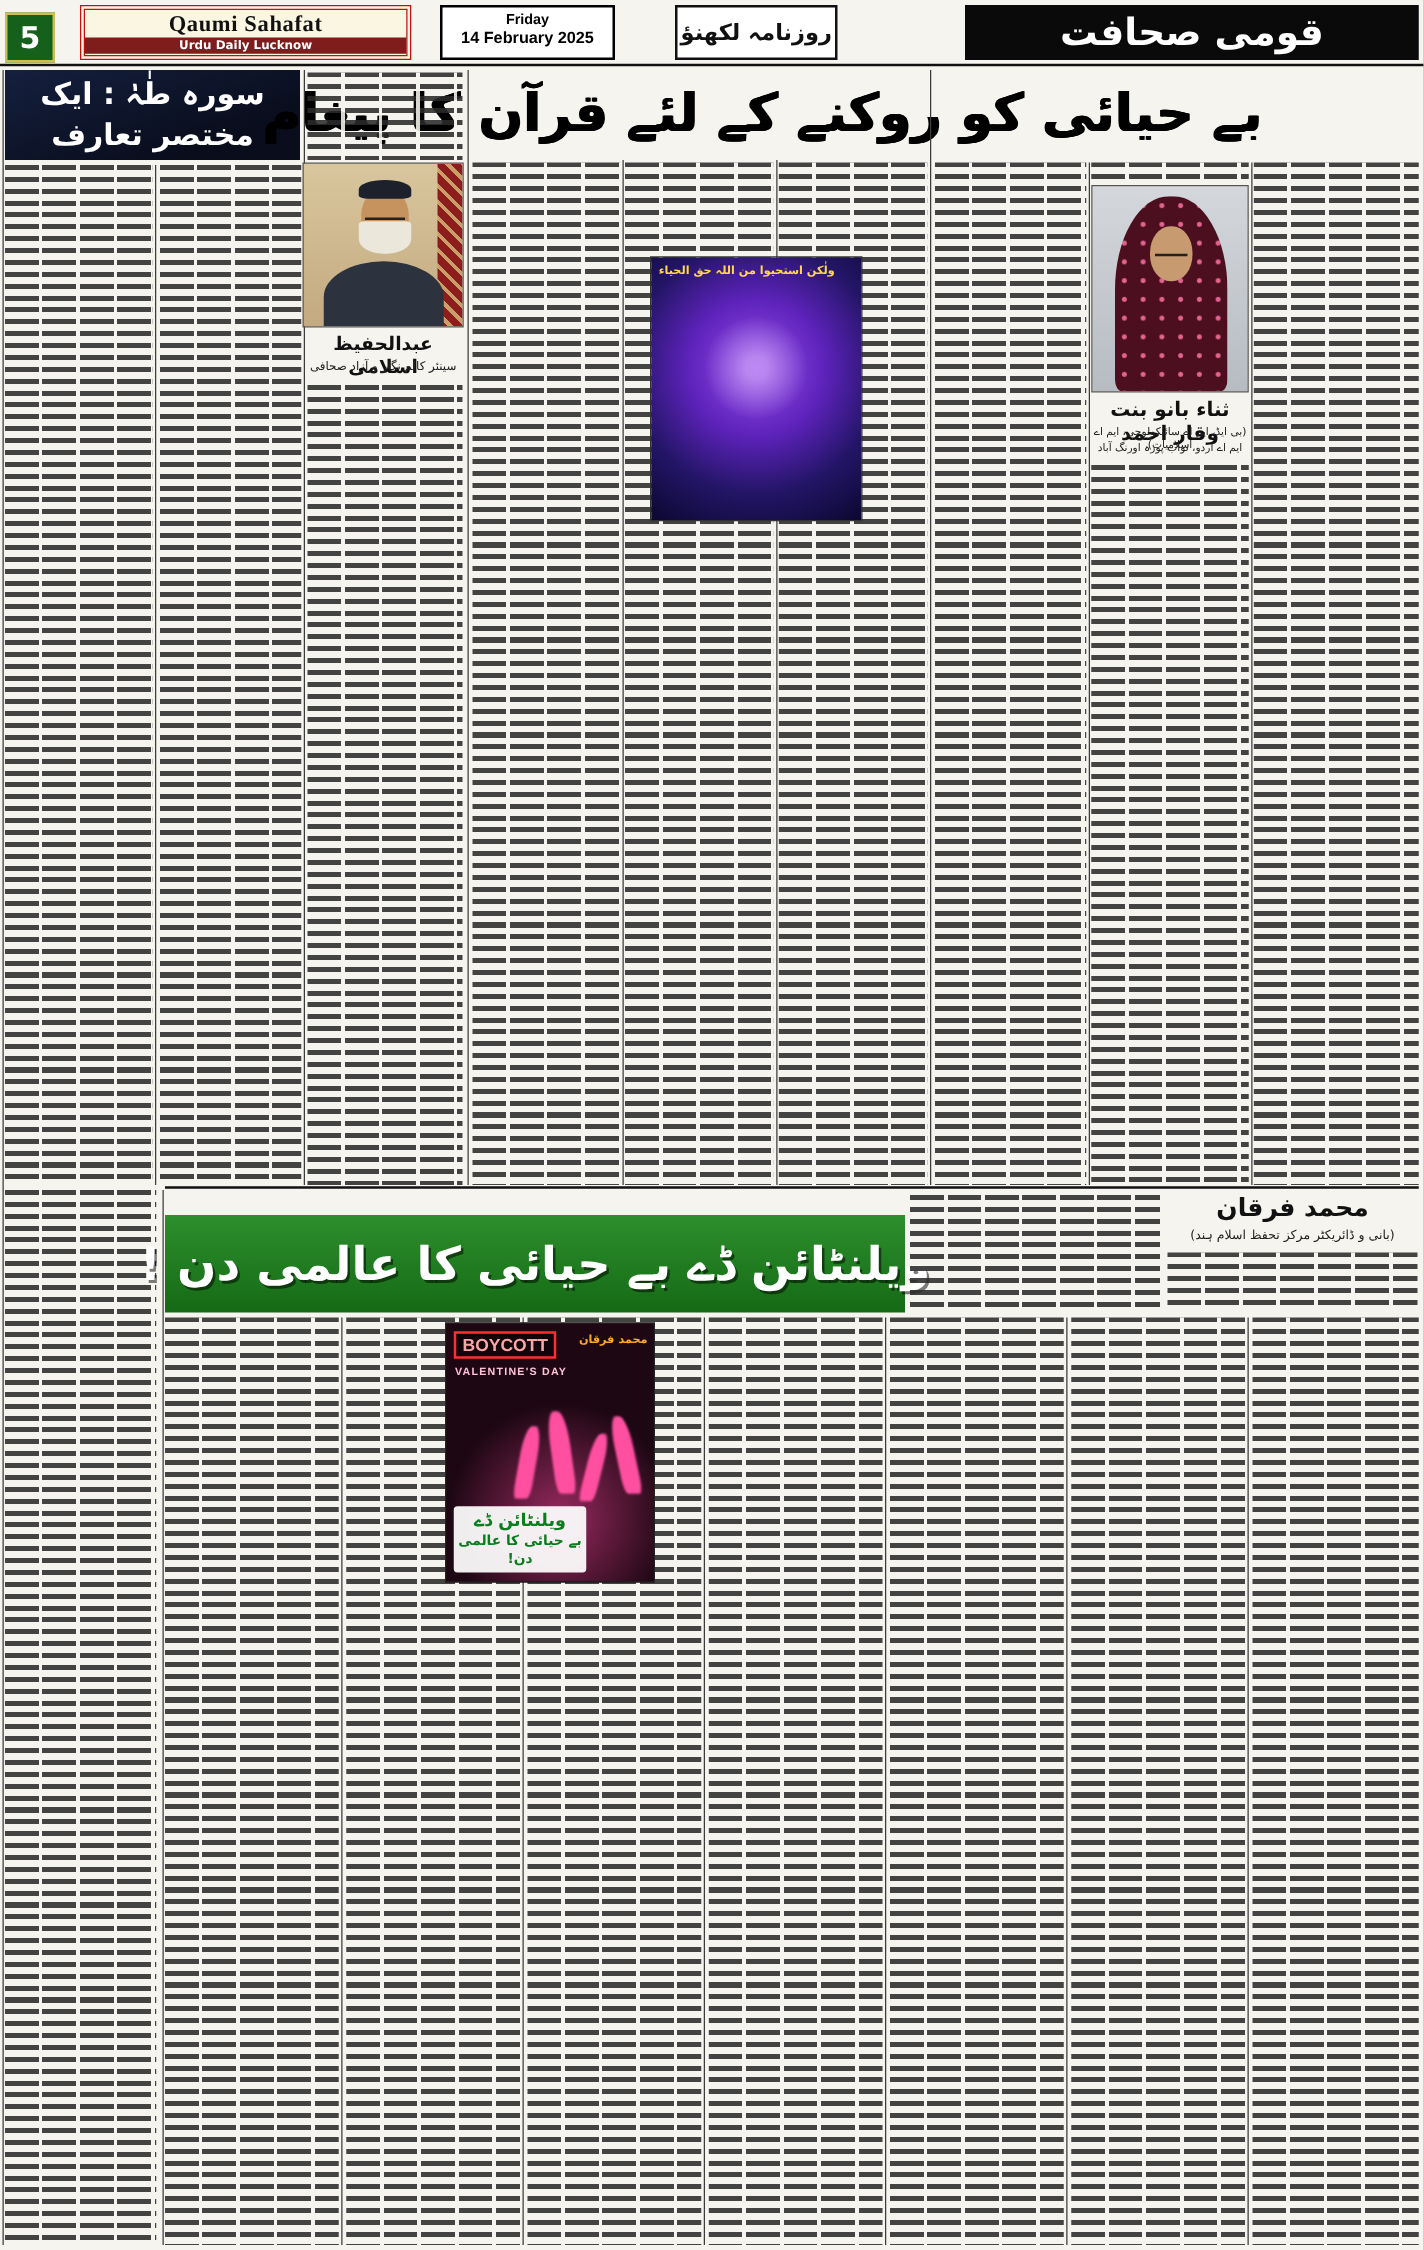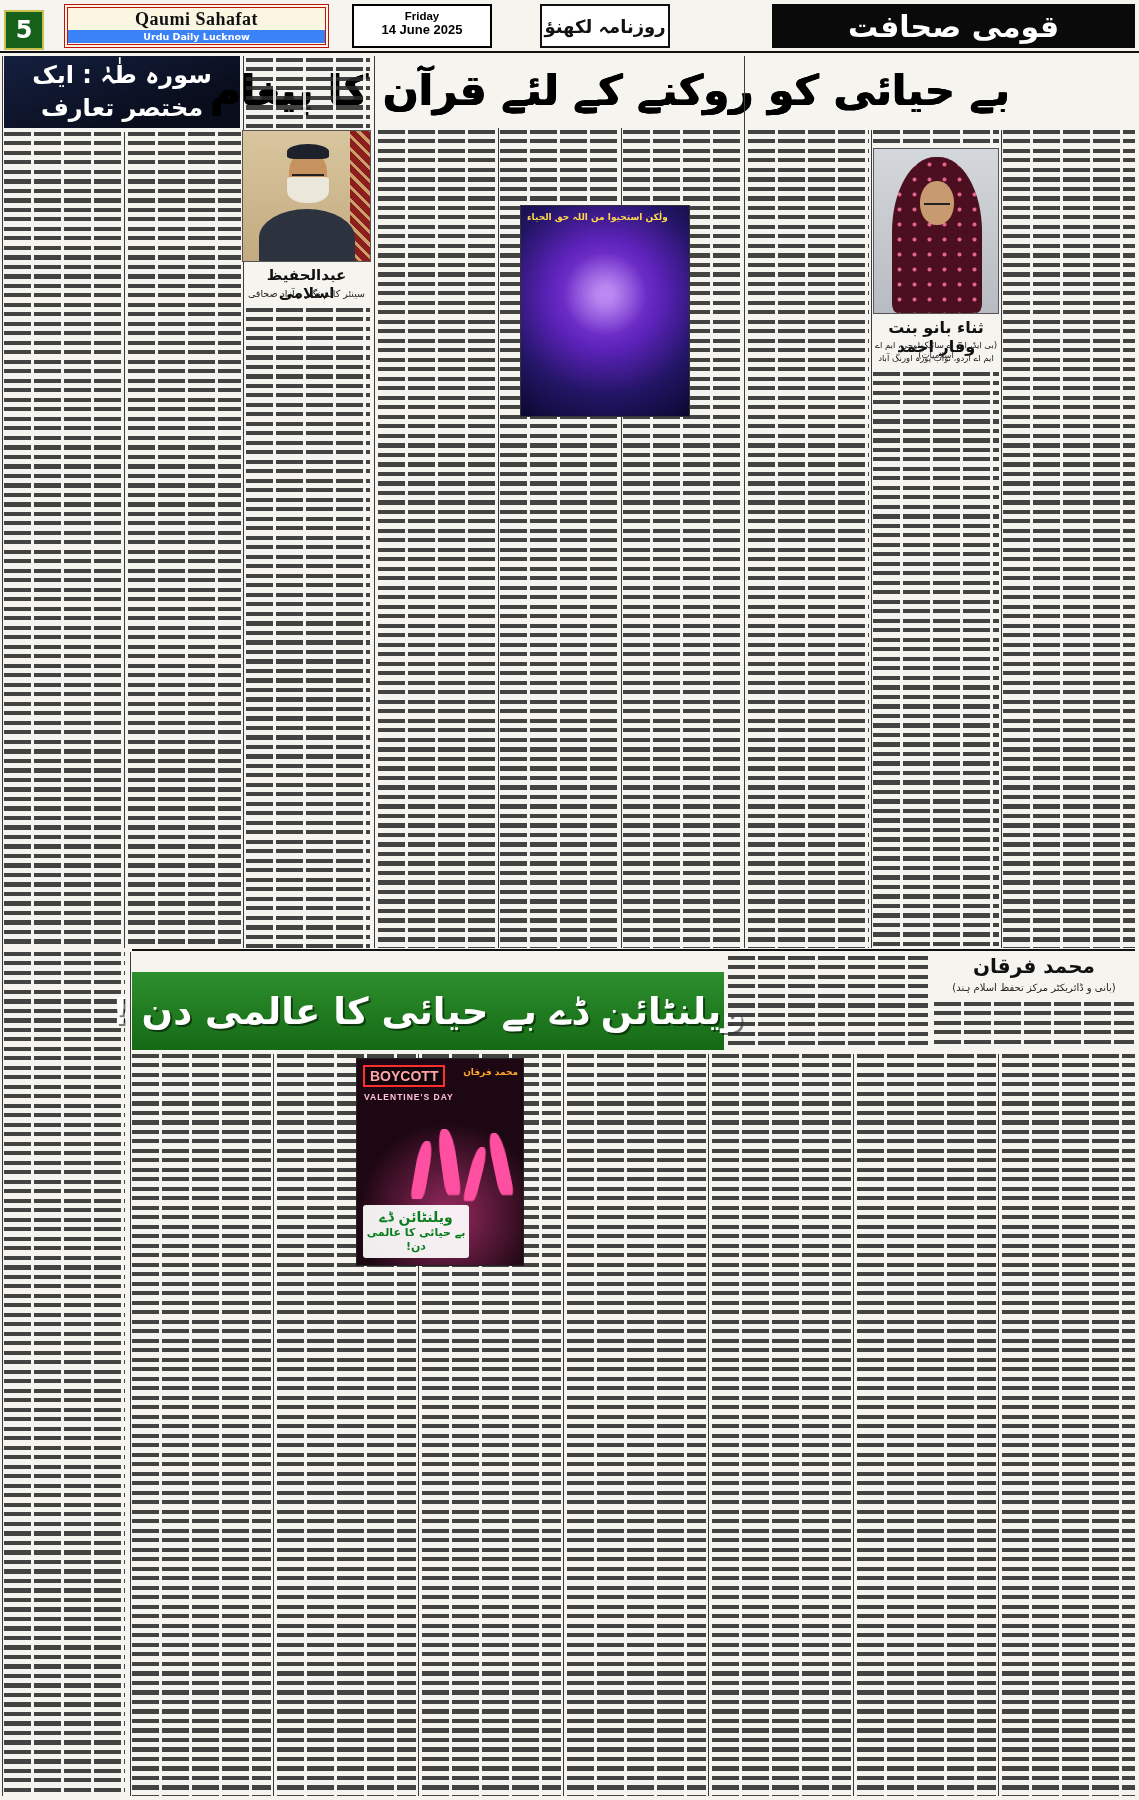--- a/index.html
+++ b/index.html
@@ -16,21 +16,21 @@
   }
   .vr{position:absolute;width:1px;background:#3c3c3c;}
   .hr{position:absolute;background:#111;}
 
   
   .pgnum{background:#15611c;border:2px solid #cdbf4e;color:#fff;font-size:24px;
          font-weight:bold;display:flex;align-items:center;justify-content:center;}
   .mast{border:4px double #c11212;background:#faf6e1;text-align:center;box-sizing:border-box;}
   .mast-title{font-family:"Liberation Serif",serif;font-weight:bold;font-size:18px;
               line-height:22px;color:#111;letter-spacing:.5px;}
-  .mast-sub{background:#3b82f6;color:#fff;font-size:9.5px;font-weight:bold;line-height:13px;}
+  .mast-sub{background:#7f1d1d;color:#fff;font-size:9.5px;font-weight:bold;line-height:13px;}
   .datebox{border:2px solid #000;background:#fff;text-align:center;box-sizing:border-box;
            font-family:"Liberation Sans",sans-serif;color:#000;}
   .date-day{font-size:11.5px;font-weight:bold;margin-top:4px;}
   .date-date{font-size:13px;font-weight:bold;}
   .nameplate{border:2px solid #111;background:#fff;color:#111;font-size:18px;font-weight:bold;
              display:flex;align-items:center;justify-content:center;box-sizing:border-box;}
   .rbanner{background:#0a0a0a;color:#fff;font-size:30px;font-weight:bold;
            display:flex;align-items:center;justify-content:center;}
 
   
@@ -105,21 +105,21 @@
 
   <div class="abs pgnum" style="left:4px;top:10px;width:36px;height:36px;">
     <span>5</span>
   </div>
   <div class="abs mast" style="left:64px;top:4px;width:265px;height:44px;">
     <div class="mast-title">Qaumi Sahafat</div>
     <div class="mast-sub">Urdu Daily Lucknow</div>
   </div>
   <div class="abs datebox" style="left:352px;top:4px;width:140px;height:44px;">
     <div class="date-day">Friday</div>
-    <div class="date-date">14 June 2025</div>
+    <div class="date-date">14 February 2025</div>
   </div>
   <div class="abs nameplate rtl" style="left:540px;top:4px;width:130px;height:44px;">روزنامہ لکھنؤ</div>
   <div class="abs rbanner rtl" style="left:772px;top:4px;width:363px;height:44px;">قومی صحافت</div>
   <div class="hr" style="left:0;top:51px;width:1139px;height:2px;"></div>
 
   <div class="abs lhead rtl" style="left:4px;top:56px;width:236px;height:72px;">
     <div>سورہ طٰہٰ : ایک</div>
     <div>مختصر تعارف</div>
   </div>
 

